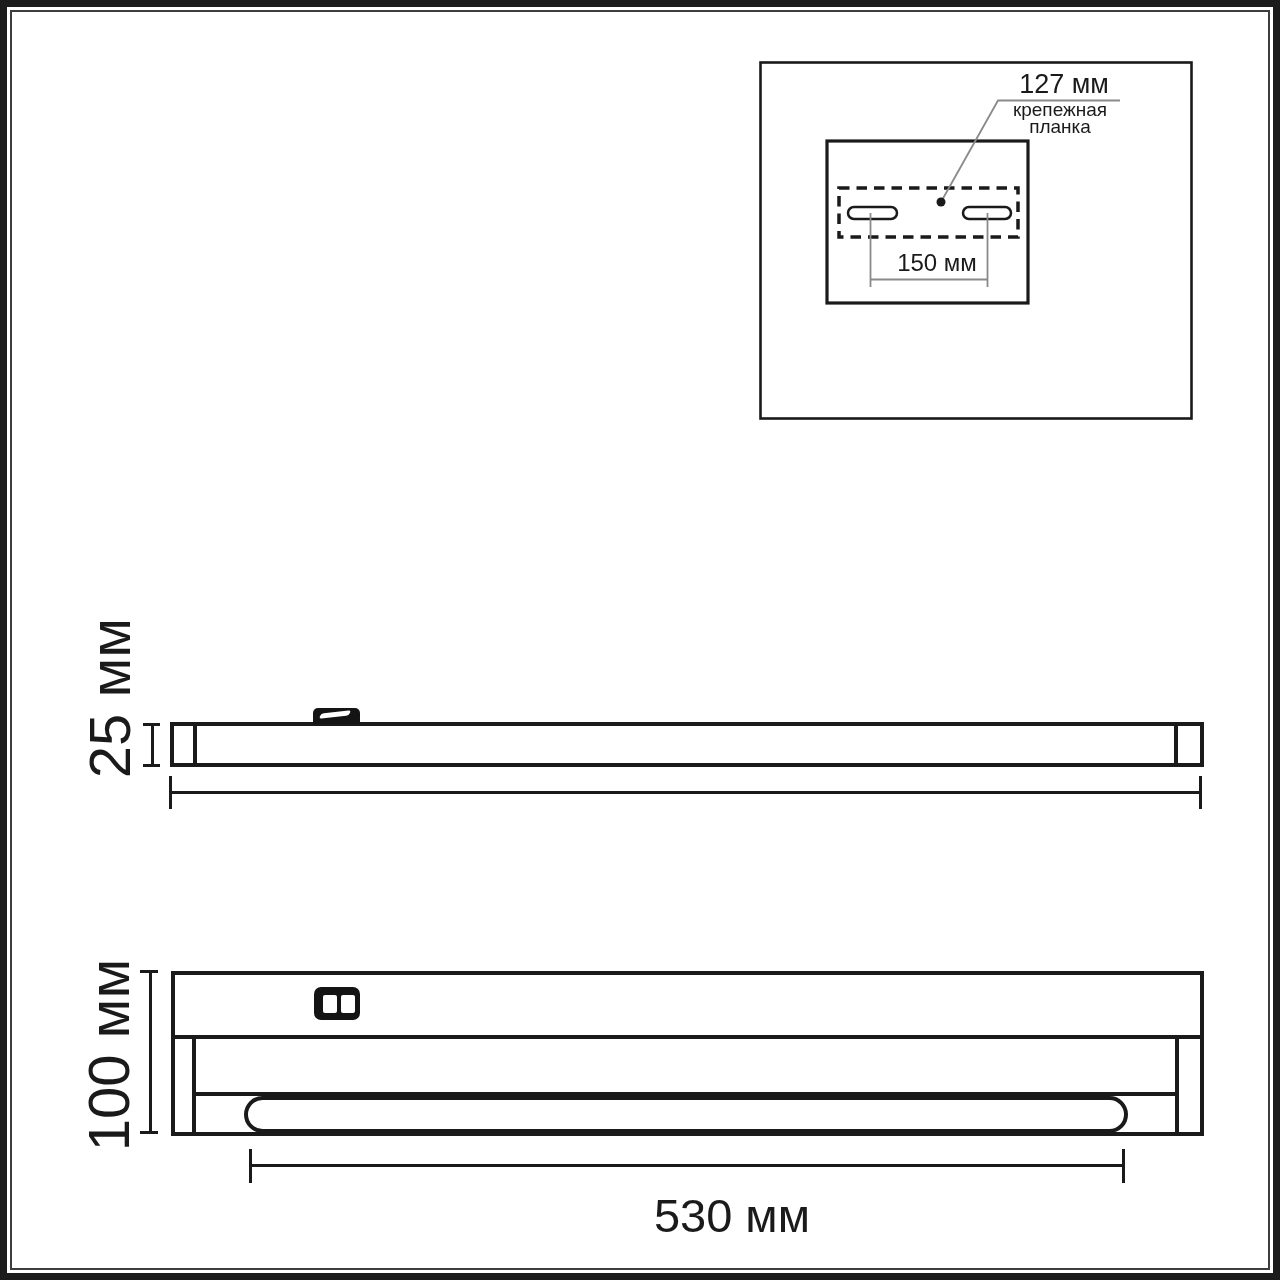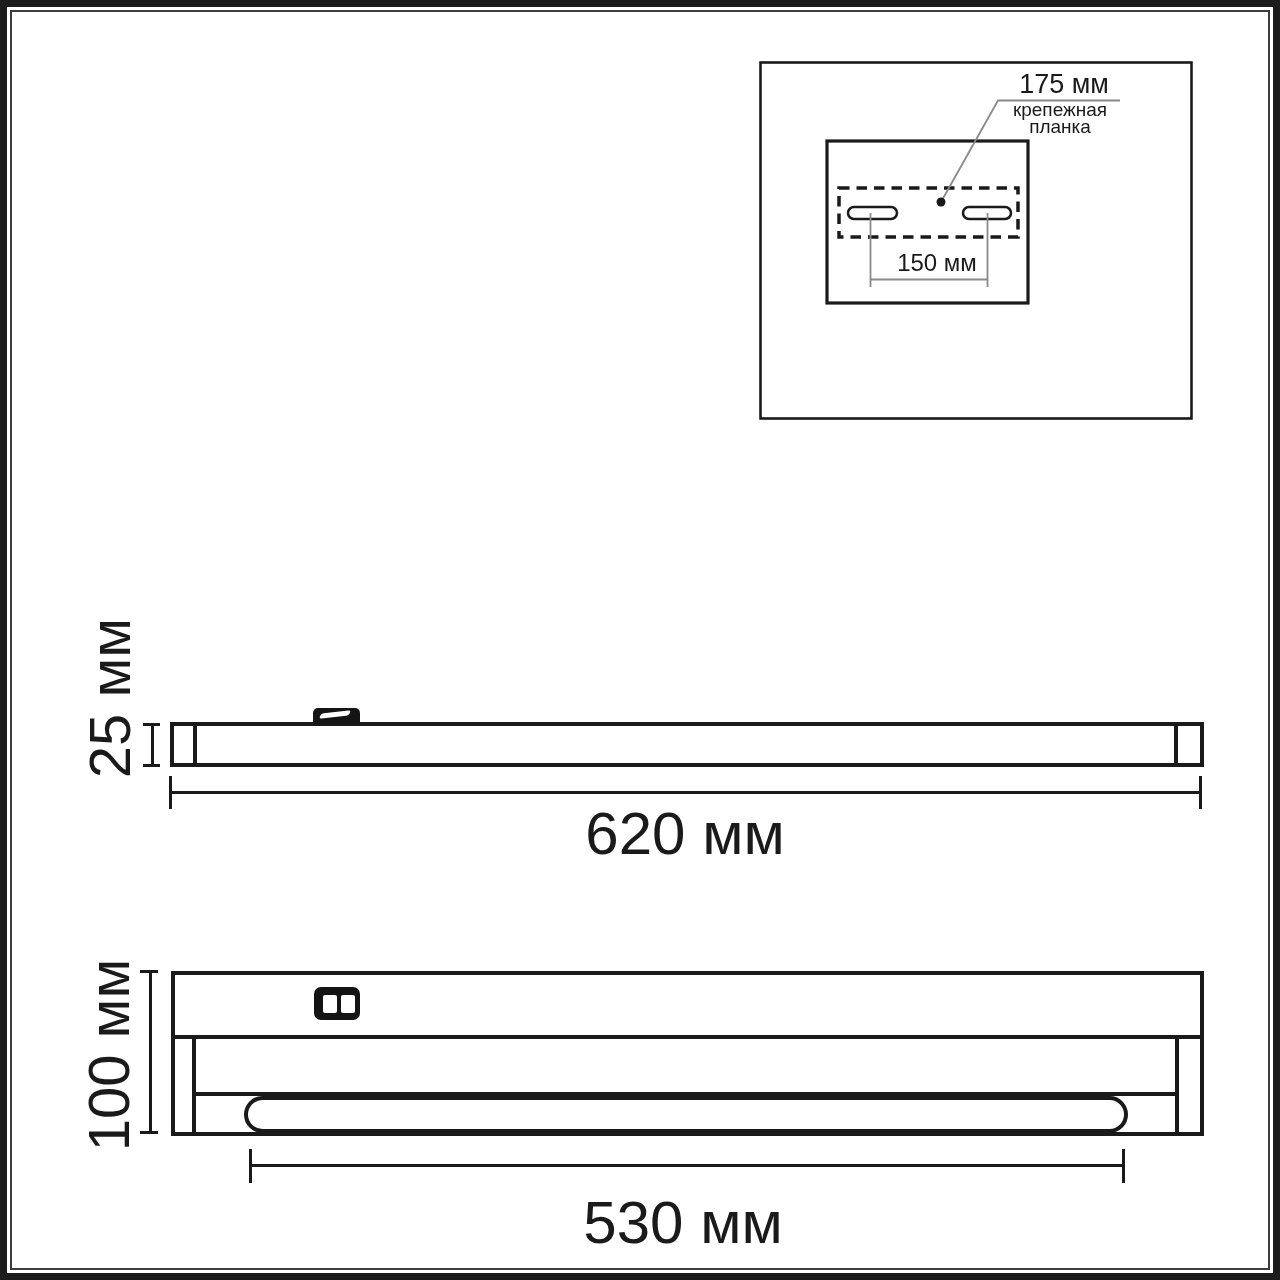--- a/index.html
+++ b/index.html
@@ -52,21 +52,21 @@
   .fv-switch{position:absolute;left:307px;top:980px;width:46px;height:33px;
              background:#141414;border-radius:7px;}
   .fv-win-l{position:absolute;left:9px;top:8px;width:14px;height:18px;background:#fff;border-radius:2px;}
   .fv-win-r{position:absolute;left:27px;top:8px;width:14px;height:18px;background:#fff;border-radius:2px;}
   .d100-line{left:142px;top:965px;width:3px;height:161px;}
   .d100-st{left:133px;top:963px;width:18px;height:3px;}
   .d100-sb{left:133px;top:1124px;width:18px;height:3px;}
   .d530-line{left:243px;top:1157px;width:874px;height:3px;}
   .d530-tl{left:242px;top:1142px;width:3px;height:34px;}
   .d530-tr{left:1115px;top:1142px;width:3px;height:34px;}
-  .label-530{left:526px;top:1181px;width:300px;font-size:60px;}
+  .label-530{left:503px;top:1181px;width:300px;font-size:47px;text-align:right;}
   .label-100{left:101px;top:1048px;width:auto;font-size:58px;
              transform:translate(-50%,-50%) rotate(-90deg);}
 </style>
 </head>
 <body>
 
 <div class="canvas">
   <div class="frame-line"></div>
 
   <div class="inset">
@@ -75,42 +75,41 @@
       <rect x="68" y="80" width="201" height="162" fill="none" stroke-width="3.2" stroke="#1a1a1a"></rect>
       <rect x="80" y="127" width="179" height="49" fill="none" stroke-width="3.5" stroke-dasharray="10.5 7" stroke="#1a1a1a"></rect>
       <rect x="89" y="146" width="49" height="12" rx="6" fill="#ffffff" stroke-width="2.5" stroke="#1a1a1a"></rect>
       <rect x="204" y="146" width="48" height="12" rx="6" fill="#ffffff" stroke-width="2.5" stroke="#1a1a1a"></rect>
       <line x1="111.5" y1="152" x2="111.5" y2="226" stroke-width="1.8" stroke="#8a8a8a"></line>
       <line x1="228.5" y1="152" x2="228.5" y2="226" stroke-width="1.8" stroke="#8a8a8a"></line>
       <line x1="111.5" y1="218.5" x2="228.5" y2="218.5" stroke-width="1.8" stroke="#8a8a8a"></line>
       <polyline points="361,39.5 239,39.5 182,141" fill="none" stroke-width="1.8" stroke="#8a8a8a"></polyline>
       <circle cx="182" cy="141" r="4.5" stroke="none" fill="#1a1a1a"></circle>
     </svg>
-    <div class="txt t175">175 мм</div>
+    <div class="txt t175">127 мм</div>
     <div class="txt tbracket">
       <span>крепежная</span><br>
       <span>планка</span>
     </div>
     <div class="txt t150">150 мм</div>
   </div>
 
   <div class="sv-bar"></div>
   <div class="ln sv-cap-l"></div>
   <div class="ln sv-cap-r"></div>
   <div class="sv-switch">
     <div class="sv-switch-gloss"></div>
   </div>
   <div class="ln d25-line"></div>
   <div class="ln d25-st"></div>
   <div class="ln d25-sb"></div>
   <div class="txt label-25">25 мм</div>
   <div class="ln d620-line"></div>
   <div class="ln d620-tl"></div>
   <div class="ln d620-tr"></div>
-  <div class="txt label-620">620 мм</div>
 
   <div class="fv-rect"></div>
   <div class="ln fv-divider"></div>
   <div class="ln fv-cap-l"></div>
   <div class="ln fv-cap-r"></div>
   <div class="ln fv-recess"></div>
   <div class="fv-tube"></div>
   <div class="fv-switch">
     <div class="fv-win-l"></div>
     <div class="fv-win-r"></div>

